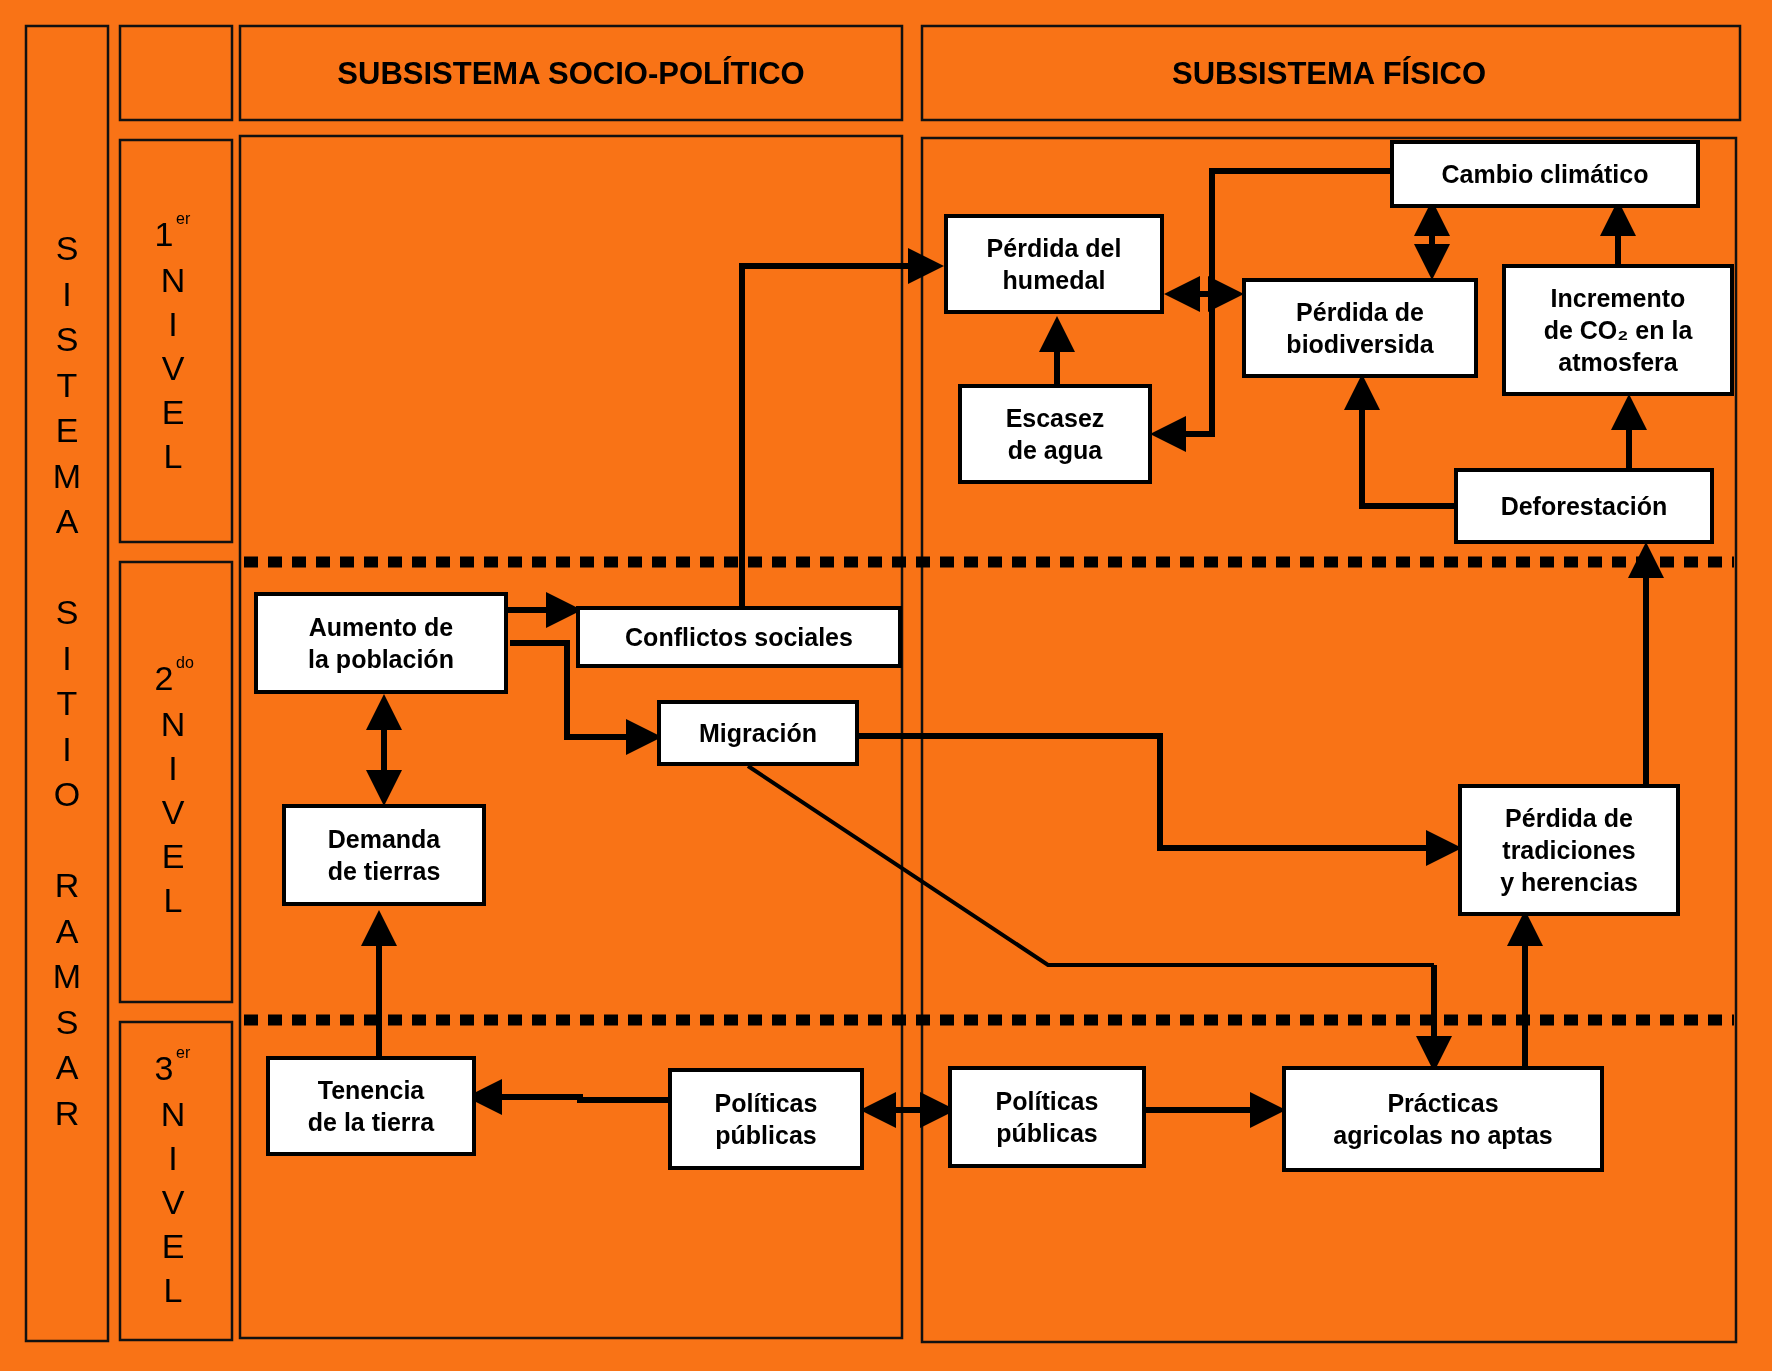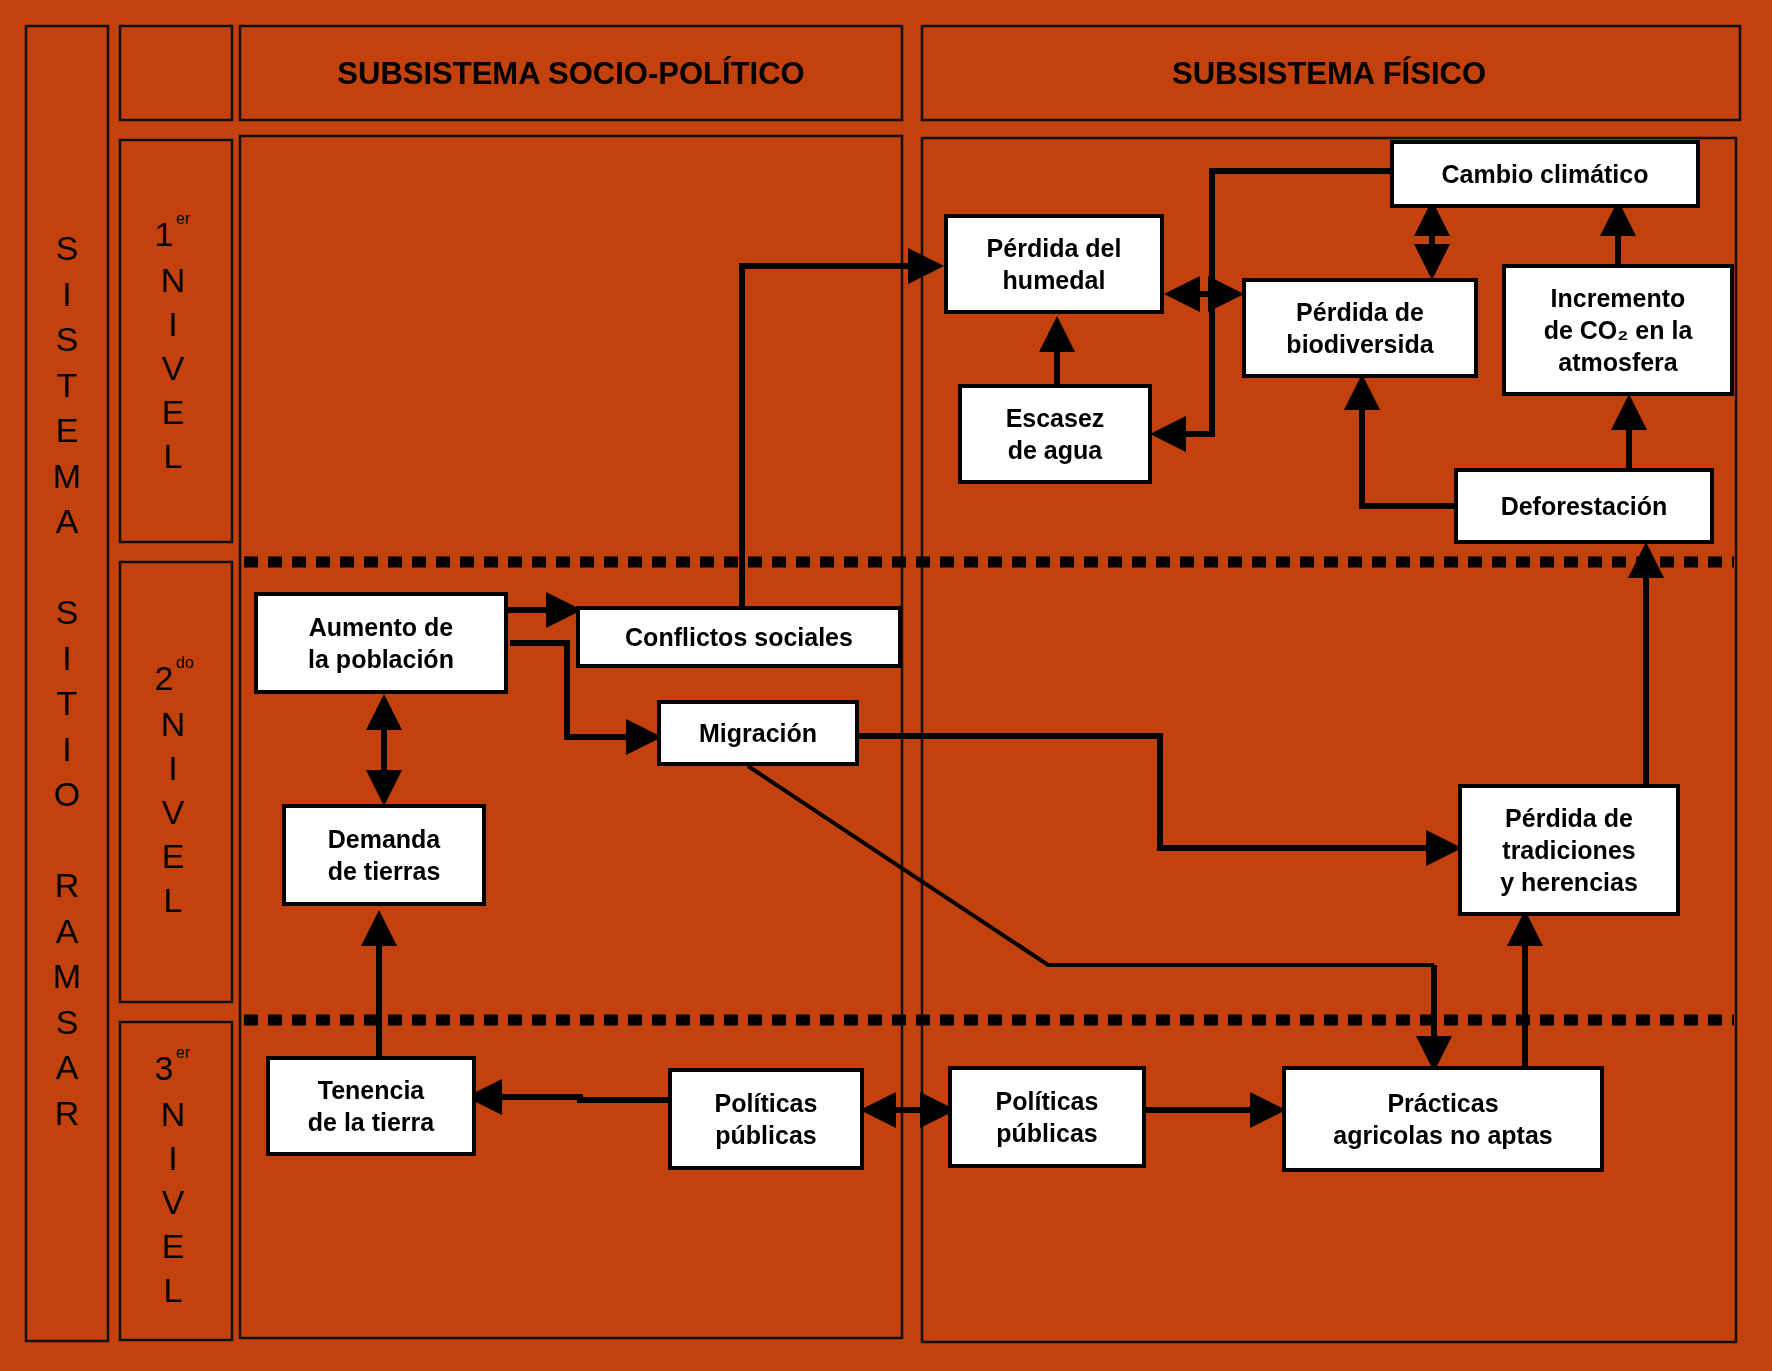--- a/index.html
+++ b/index.html
@@ -1,16 +1,16 @@
 <!DOCTYPE html>
 <html><head>
 <meta charset="utf-8">
 <style>
   html,body{margin:0;padding:0;background:#fff;}
-  #canvas{position:relative;width:1772px;height:1371px;background:#c2410c;overflow:hidden;}
+  #canvas{position:relative;width:1772px;height:1371px;background:#f97316;overflow:hidden;}
   svg{position:absolute;left:0;top:0;}
   .frame{fill:none;stroke:#111;stroke-width:2.5;}
   .box{fill:#fff;stroke:#000;stroke-width:4;}
   .lbl{font-family:"Liberation Sans",sans-serif;font-weight:bold;font-size:25px;fill:#000;text-anchor:middle;}
   .hdr{font-family:"Liberation Sans",sans-serif;font-weight:bold;font-size:31px;fill:#000;text-anchor:middle;}
   .vert{font-family:"Liberation Sans",sans-serif;font-size:34px;fill:#000;text-anchor:middle;}
   .sup{font-family:"Liberation Sans",sans-serif;font-size:16px;fill:#000;}
   .conn{fill:none;stroke:#000;stroke-width:6;}
   .thin{fill:none;stroke:#000;stroke-width:4;}
   .dash{stroke:#000;stroke-width:11;stroke-dasharray:14 10;}

